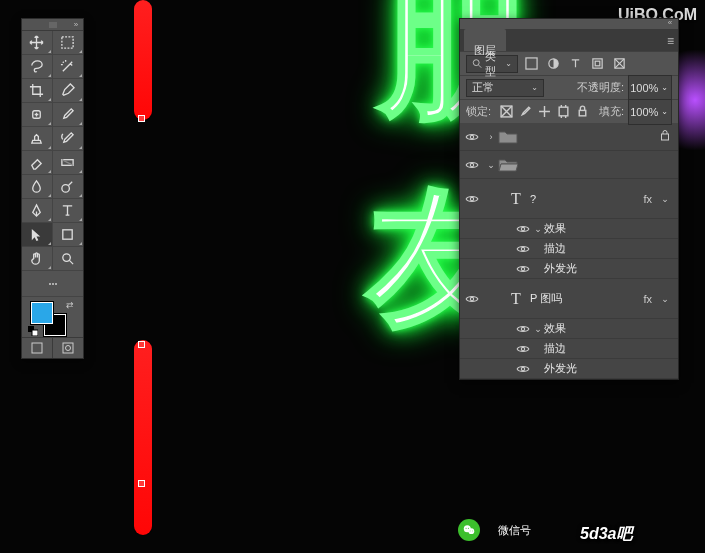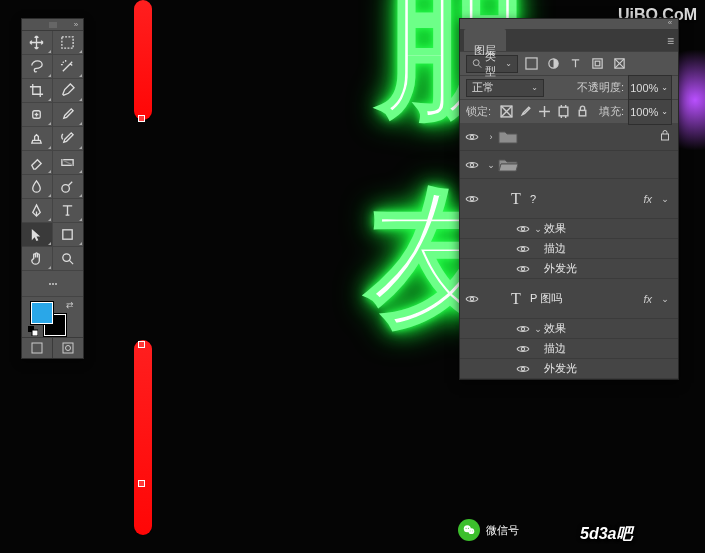--- a/index.html
+++ b/index.html
@@ -10,21 +10,21 @@
 .neon2{left:368px;top:160px;font-size:150px}
 .purple-glow{position:absolute;right:-30px;top:40px;width:80px;height:120px;background:radial-gradient(circle,#b950ff 0%,rgba(185,80,255,0) 70%)}
 .red-bar{position:absolute;width:18px;background:linear-gradient(#ff1f1f,#ff0606);border-radius:9px;box-shadow:0 0 1px #000}
 .red-bar.top{left:134px;top:0;height:120px}
 .red-bar.bot{left:134px;top:340px;height:195px}
 .anchor{position:absolute;width:7px;height:7px;background:#ff3a3a;border:1px solid #fff}
 .a1{left:138px;top:115px}
 .a2{left:138px;top:341px}
 .a3{left:138px;top:480px}
 .watermark{position:absolute;right:8px;top:6px;font-size:16px;color:#fff;opacity:.85;font-weight:600;text-shadow:0 0 3px #000}
-.wechat-bar{position:absolute;left:458px;bottom:10px;height:26px;display:flex;align-items:center;gap:6px;color:#fff}
+.wechat-bar{position:absolute;left:458px;bottom:10px;height:26px;display:flex;align-items:center;gap:18px;color:#fff}
 .wechat-icon{width:22px;height:22px;border-radius:50%;background:#3cbf2c;display:flex;align-items:center;justify-content:center}
 
 
 .tools{position:absolute;left:21px;top:18px;width:63px;background:#535353;border:1px solid #2c2c2c;box-shadow:0 3px 8px rgba(0,0,0,.5)}
 .tools-header{height:12px;background:#535353;border-bottom:1px solid #3a3a3a;position:relative}
 .tools-header .grip{position:absolute;left:50%;top:3px;transform:translateX(-50%);display:flex;gap:1px}
 .tools-header .grip span{width:1px;height:6px;background:#7a7a7a}
 .tools-header .dd{position:absolute;right:2px;top:1px;width:10px;height:10px;color:#bbb;font-size:8px;line-height:10px;text-align:center}
 .tool-grid{display:grid;grid-template-columns:1fr 1fr}
 .tool{height:24px;display:flex;align-items:center;justify-content:center;color:#ddd;border-right:1px solid #444;border-bottom:1px solid #444;position:relative}
@@ -68,21 +68,21 @@
 .eye{width:24px;display:flex;align-items:center;justify-content:center}
 .eye svg{width:14px;height:10px;fill:none;stroke:#ccc;stroke-width:1.3}
 .twist{width:14px;color:#ccc;font-size:9px;text-align:center}
 .indent{display:inline-block}
 .thumb{width:34px;height:34px;border:1px solid #888;margin:2px 6px 2px 0;position:relative;background:repeating-conic-gradient(#ccc 0 25%,#fff 0 50%) 0 0/8px 8px}
 .thumb.red-border{outline:2px solid #d33}
 .thumb .mini-mask{position:absolute;right:-2px;bottom:-2px;width:10px;height:10px;background:#666;border:1px solid #999}
 .folder-ico{width:20px;height:15px;margin-right:6px}
 .T{font-family:Georgia,serif;font-size:16px;color:#ddd;width:20px;text-align:center;margin-right:4px}
 .lname{color:#e4e4e4}
-.fx{margin-left:auto;margin-right:6px;font-style:italic;color:#ccc}
+.fx{margin-left:auto;margin-right:6px;color:#ccc}
 .lock-ind{margin-left:auto;margin-right:8px}
 .sub{min-height:20px;font-size:11px;color:#cfcfcf}
 .sub .twist{width:12px}
 
 .gscn{position:absolute;left:580px;bottom:8px;font-size:16px;font-weight:700;color:#fff;font-style:italic;text-shadow:0 0 4px #000,1px 1px 2px #000}
 </style>
 </head>
 <body>
 
 <div class="canvas">

